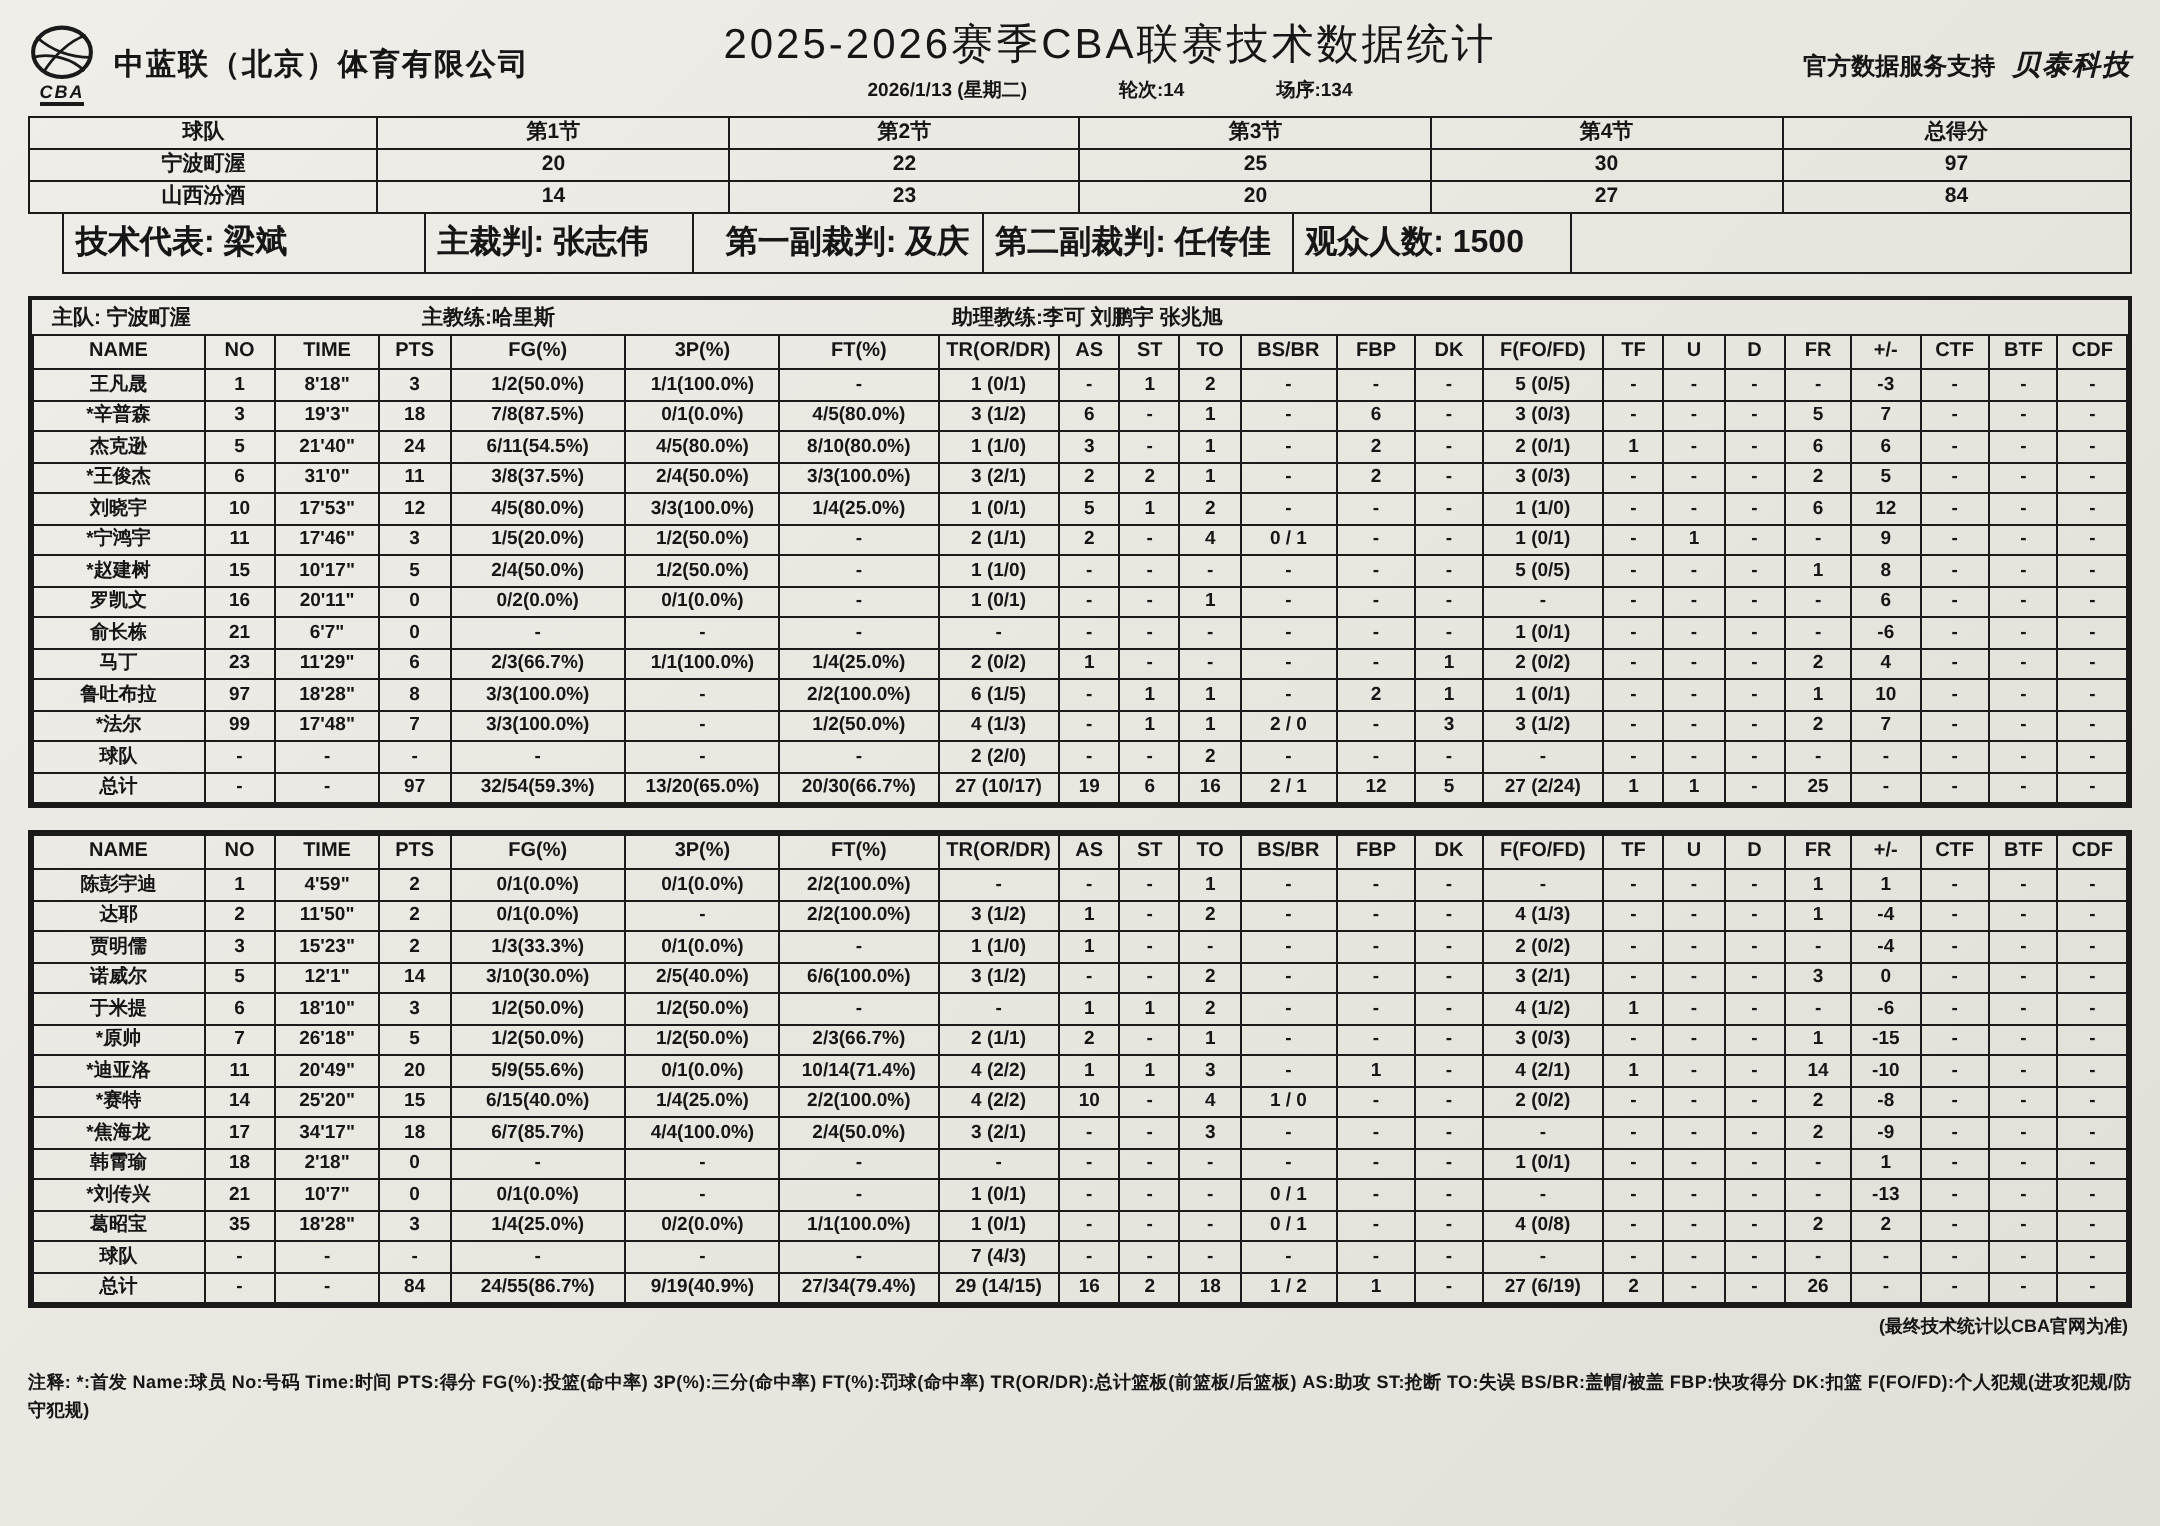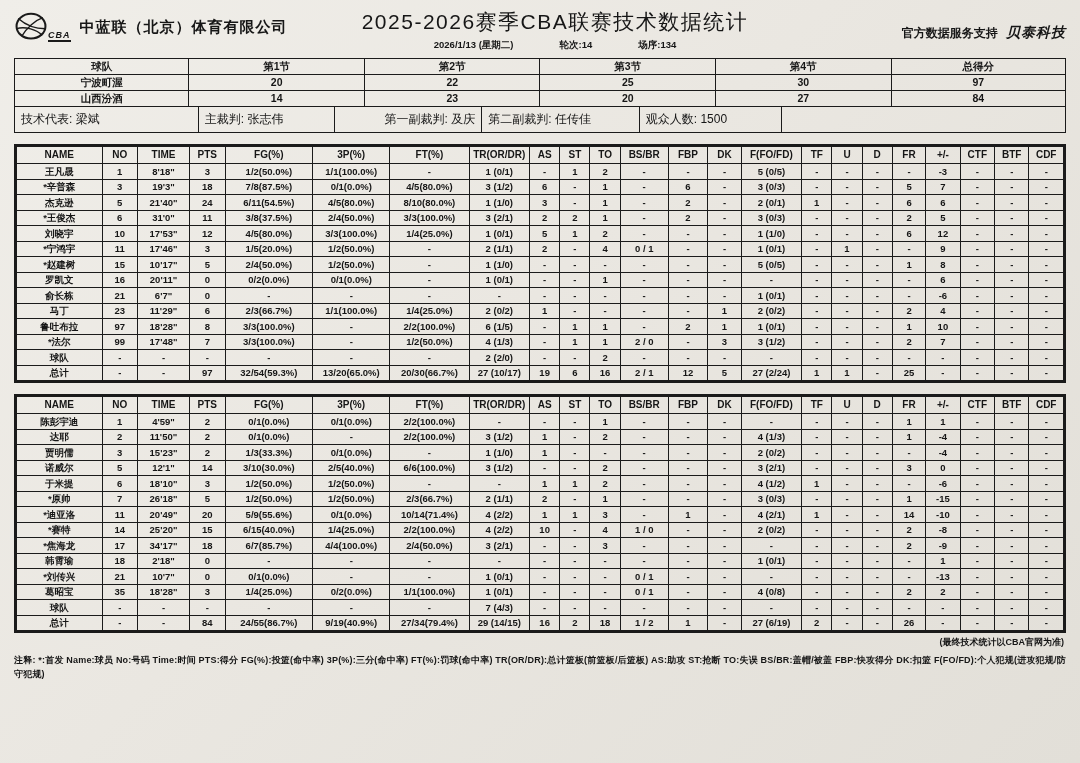--- a/index.html
+++ b/index.html
@@ -11,35 +11,35 @@
     color:#161616;
   }
   .page {
     position:relative; width:1080px; height:763px;
     padding:8px 14px 6px 14px;
     background:linear-gradient(135deg,#f0eee9 0%,#eae7e1 45%,#e2dfd8 100%);
   }
   
   .topbar { display:flex; align-items:flex-start; height:50px; }
   .brand { display:flex; align-items:center; gap:9px; width:330px; padding-top:4px; }
-  .logo { display:flex; flex-direction:row; align-items:flex-end; line-height:1; }
+  .logo { display:flex; flex-direction:column; align-items:center; line-height:1; }
   .logo .cba-text { font-size:9px; font-weight:bold; font-style:italic; letter-spacing:1px; border-bottom:2px solid #1a1a1a; }
   .company { font-size:15px; font-weight:bold; letter-spacing:1px; white-space:nowrap; }
   .title-block { flex:1; text-align:center; }
   .main-title { font-size:21px; font-weight:normal; letter-spacing:1.5px; }
   .meta-line { display:flex; justify-content:center; gap:46px; font-size:9.5px; font-weight:bold; margin-top:3px; }
   .provider { width:300px; text-align:right; font-size:12px; font-weight:bold; padding-top:16px; white-space:nowrap; }
   .provider .provider-name { font-style:italic; font-size:14px; margin-left:5px; letter-spacing:1px; }
   
   table { border-collapse:collapse; width:100%; table-layout:fixed; }
   .score-table th, .score-table td {
     border:1px solid #1b1b1b; text-align:center;
     font-size:10.5px; font-weight:bold; padding:1px 2px; height:16px; line-height:1.25;
   }
-  .officials { display:flex; border:1px solid #1b1b1b; border-top:none; font-size:12px; font-weight:normal; background:transparent; }
+  .officials { display:flex; border:1px solid #1b1b1b; border-top:none; font-size:16px; font-weight:bold; background:transparent;margin-left:17px; }
   .officials > div { border-right:1px solid #1b1b1b; padding:4px 6px; white-space:nowrap; overflow:hidden; }
   .officials > div:nth-child(1){ width:17.5%; }
   .officials > div:nth-child(2){ width:13%; }
   .officials > div:nth-child(3){ width:14%;text-align:right; }
   .officials > div:nth-child(4){ width:15%; }
   .officials > div:nth-child(5){ width:13.5%; }
   .officials > div:nth-child(6){ width:27%; border-right:none; }
   
   .team-box { border:2px solid #1a1a1a; margin-top:11px; }
   .team-info { display:flex; padding:2px 10px 1px 10px; font-size:10.5px; font-weight:bold; }
@@ -47,21 +47,21 @@
   .team-info .t-coach { width:265px; }
   .stats-table th, .stats-table td {
     border:1px solid #1b1b1b; text-align:center;
     font-size:9.5px; font-weight:bold; padding:0 1px; height:15.5px; line-height:1.2;
     white-space:nowrap; overflow:hidden;
   }
   .stats-table thead th { font-size:10px; height:17px; }
   .stats-table { border-top:1px solid #1b1b1b; }
   
   .final-note { text-align:right; font-size:9px; font-weight:bold; margin-top:3px; padding-right:2px; }
-  .notes { margin-top:5px; font-size:9px; font-weight:bold; line-height:1.55; letter-spacing:0.2px; }
+  .notes { margin-top:15px; font-size:9px; font-weight:bold; line-height:1.55; letter-spacing:0.2px; }
 </style>
 </head>
 <body>
 
 <div class="page">
 
   <div class="topbar">
     <div class="brand">
       <div class="logo">
         <svg width="34" height="30" viewBox="0 0 40 34">
@@ -129,20 +129,25 @@
 
   <div class="officials">
       <div>技术代表: 梁斌</div>
       <div>主裁判: 张志伟</div>
       <div>第一副裁判: 及庆</div>
       <div>第二副裁判: 任传佳</div>
       <div>观众人数: 1500</div>
     </div>
 
   <section class="team-box">
+    <div class="team-info">
+      <span class="t-label">主队: 宁波町渥</span>
+      <span class="t-coach">主教练:哈里斯</span>
+      <span class="t-assist">助理教练:李可 刘鹏宇 张兆旭</span>
+    </div>
     <table class="stats-table">
       <colgroup>
         <col style="width:8.2%">
           <col style="width:3.4%">
           <col style="width:5%">
           <col style="width:3.4%">
         <col style="width:8.4%">
           <col style="width:7.4%">
           <col style="width:7.6%">
           <col style="width:5.8%">

